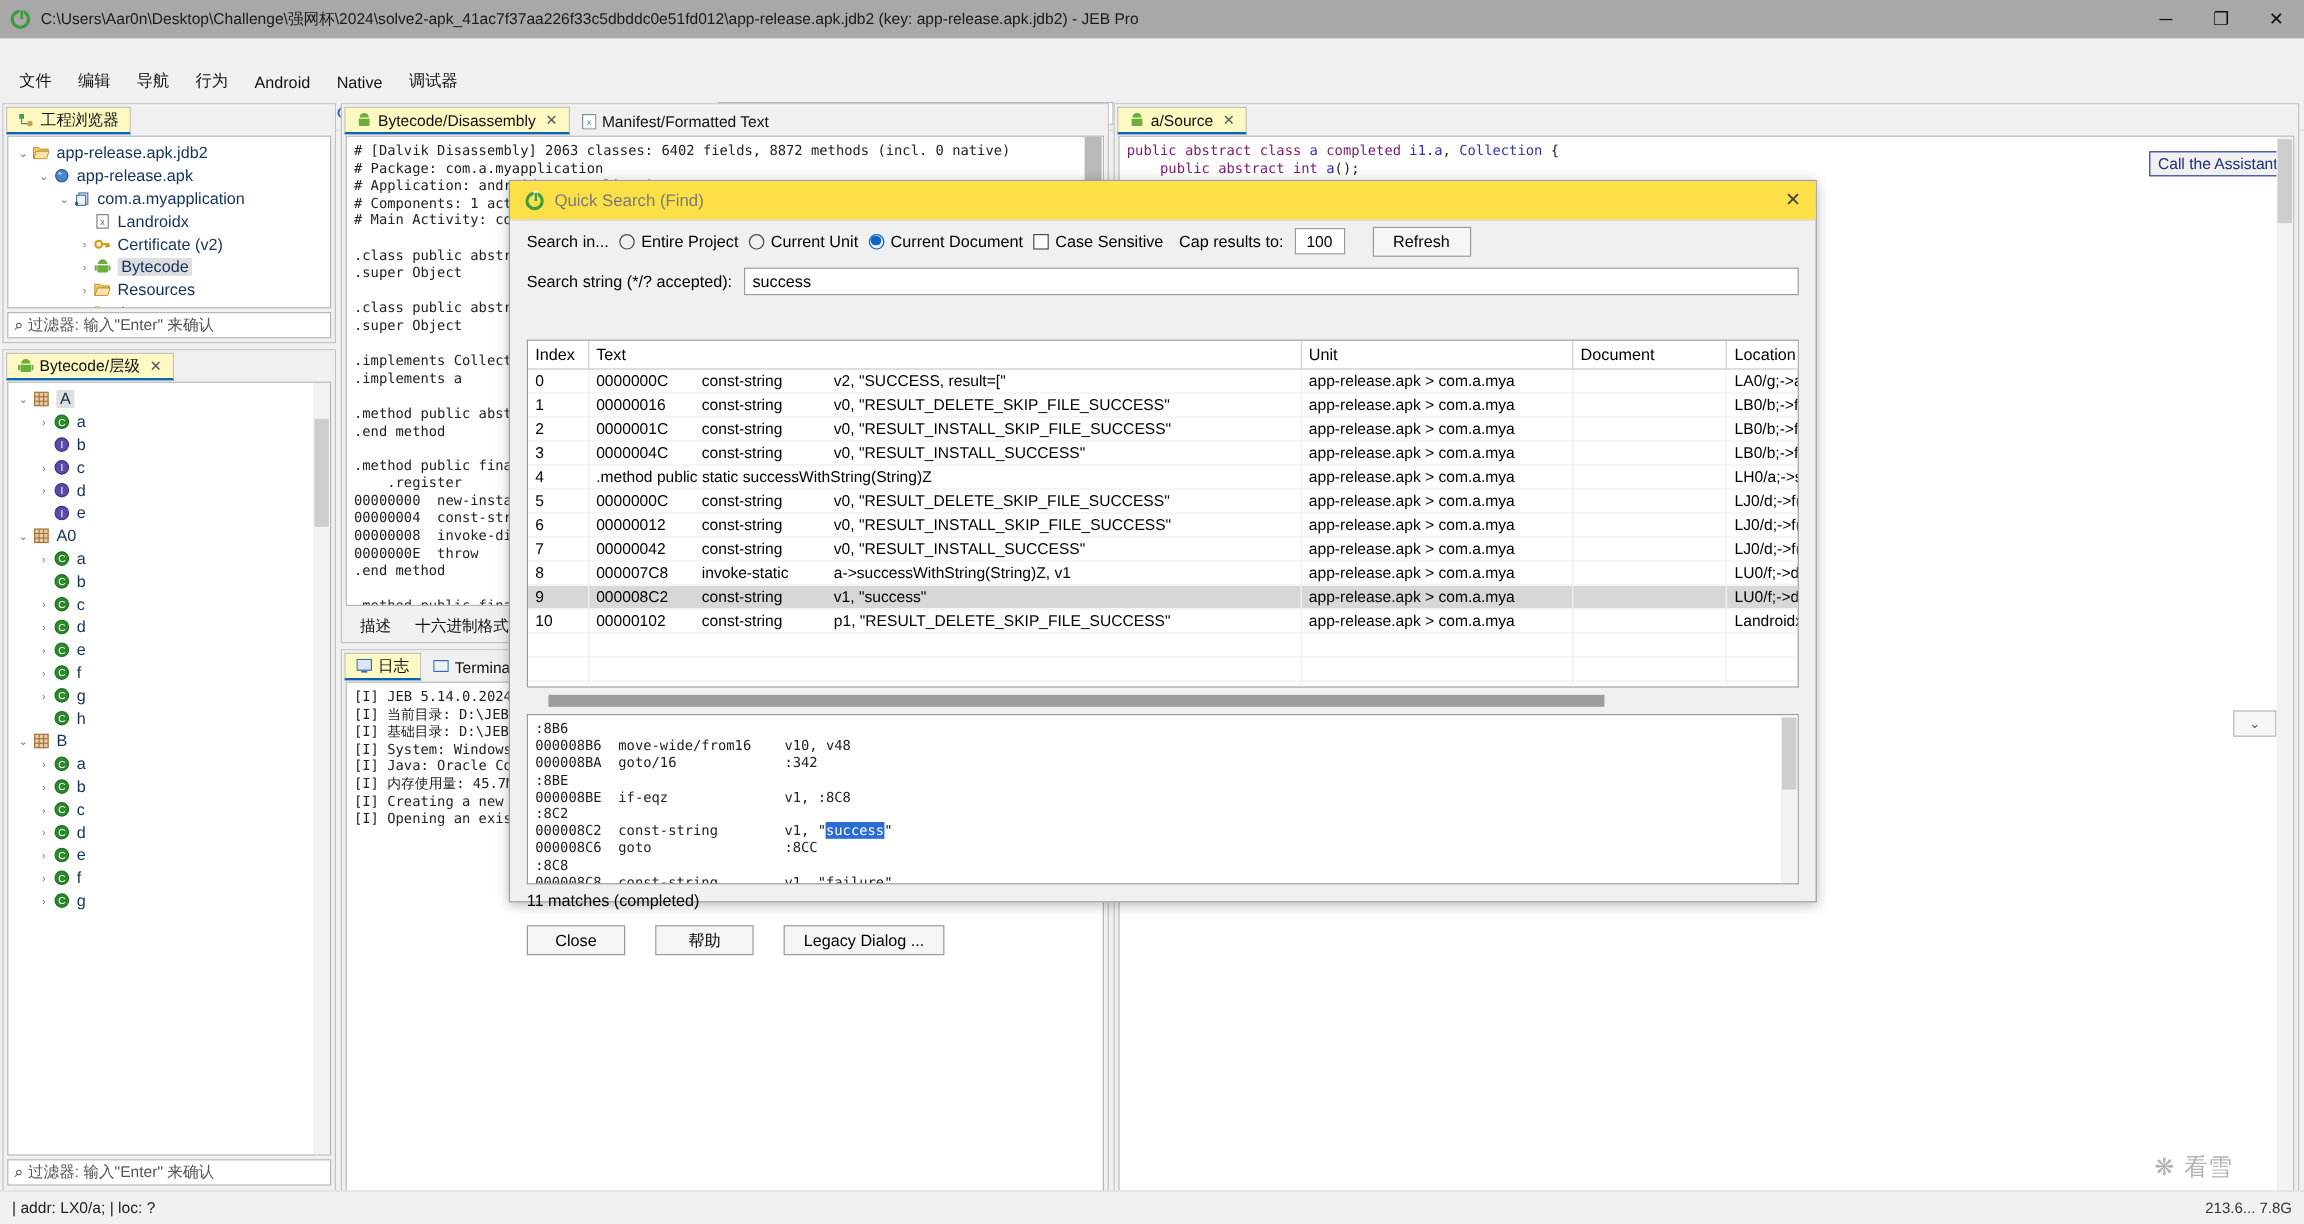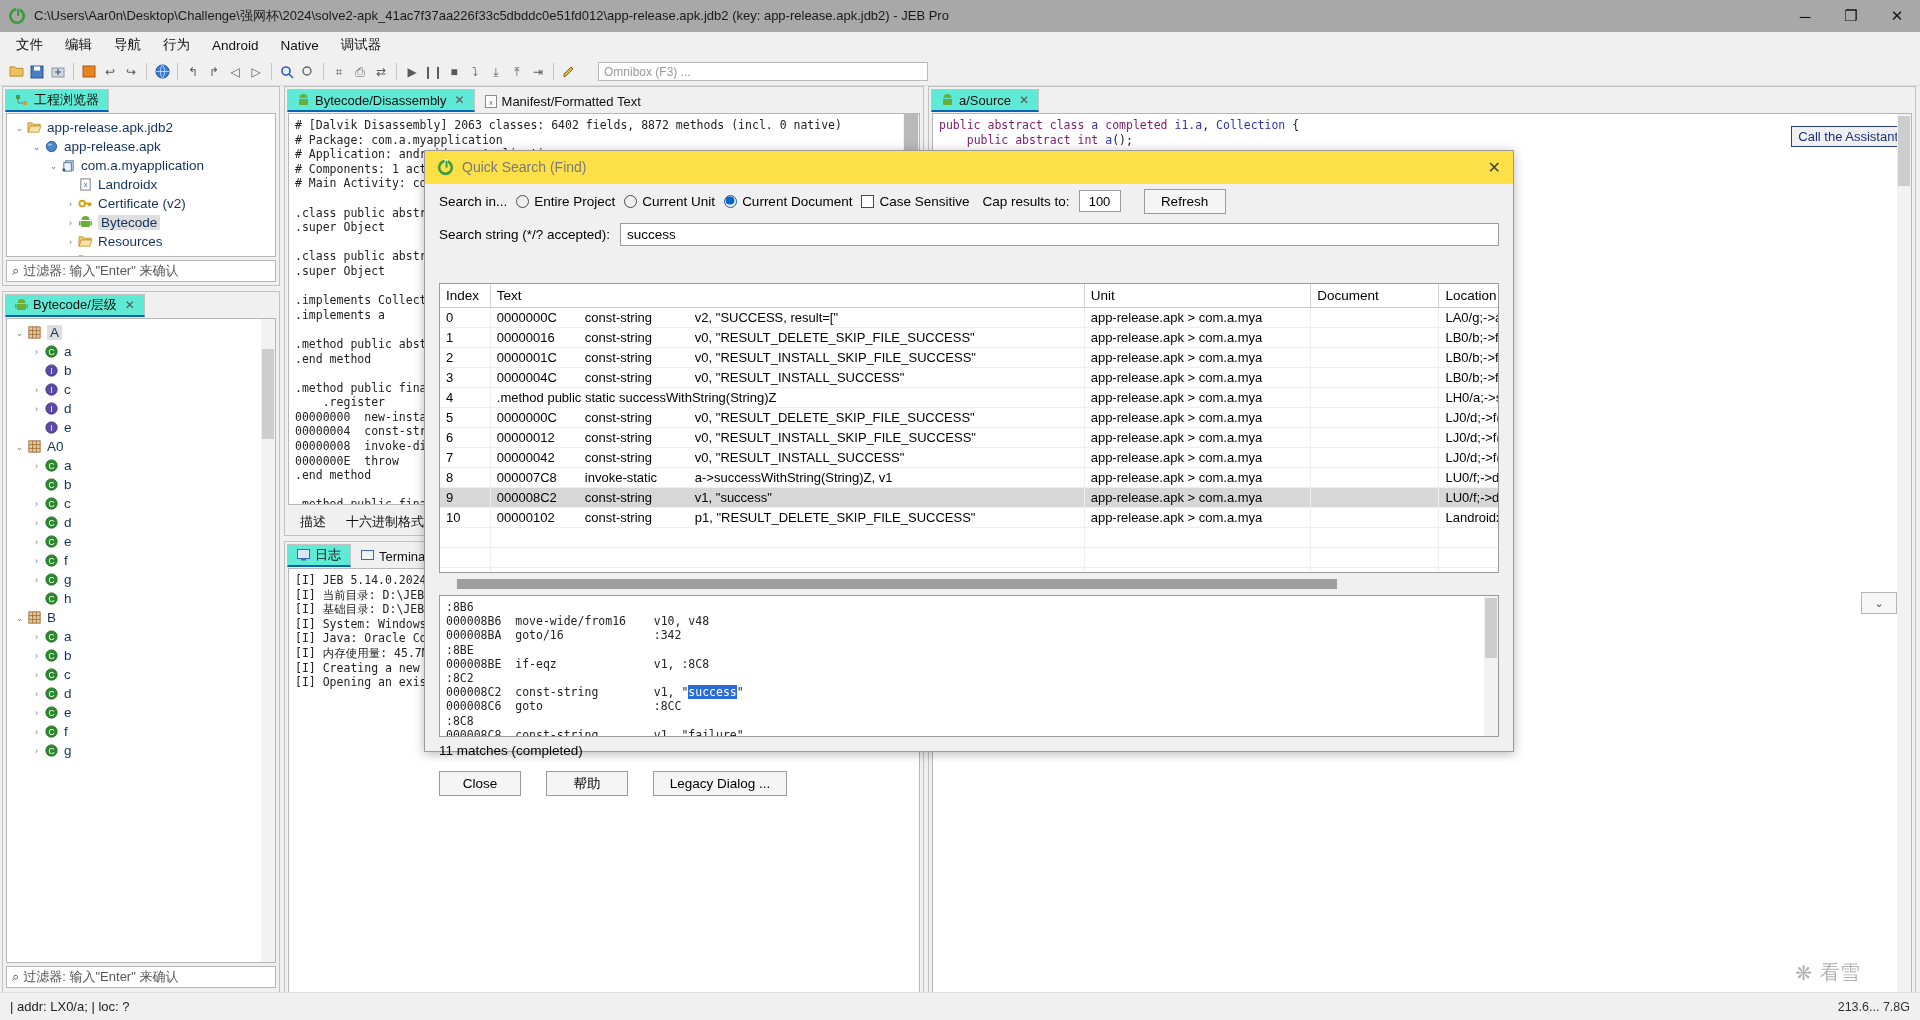--- a/index.html
+++ b/index.html
@@ -17,40 +17,40 @@
     height:32px; background:#a8a8a8; display:flex; align-items:center;
     padding-left:8px; color:#1a1a1a; font-size:13px;
   }
   .titlebar .logo { width:18px; height:18px; margin-right:8px; flex:0 0 auto; }
   .titlebar .tt { white-space:nowrap; overflow:hidden; }
   .winbtns { margin-left:auto; display:flex; height:32px; }
   .winbtn { width:46px; height:32px; display:flex; align-items:center; justify-content:center;
             font-size:15px; color:#111; }
 
   
-  .menubar { height:26px; background:#f0f0f0; display:flex; align-items:center; padding-left:6px; gap:2px; }
+  .menubar { height:26px; background:#f0f0f0; display:flex; align-items:center; padding-left:6px; gap:2px;margin-top:23px; }
   .menu-item { padding:3px 10px; font-size:13.5px; color:#111; }
 
   
   .toolbar { height:28px; background:#f0f0f0; display:flex; align-items:center; padding-left:6px; gap:1px;
              border-bottom:1px solid #dcdcdc; }
   .tb { width:20px; height:20px; display:flex; align-items:center; justify-content:center; font-size:12px; color:#5a5a5a; }
   .tb svg { display:block; }
   .tb-sep { width:1px; height:17px; background:#c6c6c6; margin:0 4px; }
   .omnibox { margin-left:18px; width:330px; height:19px; background:#fff; border:1px solid #b9b9b9;
              font-size:12px; color:#9a9a9a; padding:1px 5px; line-height:17px; }
 
   
   .workspace { position:absolute; left:0; top:86px; right:0; bottom:28px; }
 
   .panel { position:absolute; background:#f0f0f0; border:1px solid #c2c2c2; }
   .panel-tabs { display:flex; align-items:flex-end; height:25px; background:#f0f0f0; padding-left:2px; }
   .ptab { display:flex; align-items:center; gap:5px; height:23px; padding:0 9px;
           font-size:13px; background:#f0f0f0; border:1px solid transparent; border-bottom:none; color:#111; }
-  .ptab.active { background:#5eead4; border-color:#c2c2c2; border-bottom:2px solid #0a64b4; }
+  .ptab.active { background:#fef9c3; border-color:#c2c2c2; border-bottom:2px solid #0a64b4; }
   .ptab .x { color:#555; font-size:12px; margin-left:3px; }
   .panel-body { position:absolute; left:3px; right:3px; top:26px; bottom:3px; background:#fff; border:1px solid #b6b6b6; overflow:hidden; }
 
   
   .tree { padding:4px 0 0 6px; font-size:13.5px; }
   .tnode { display:flex; align-items:center; height:19px; white-space:nowrap; }
   .tnode .arrow { width:13px; text-align:center; color:#777; font-size:9px; flex:0 0 13px; }
   .tnode .ico { width:17px; height:15px; display:inline-flex; align-items:center; justify-content:center; margin-right:4px; flex:0 0 17px;}
   .tnode .lbl { color:#14325a; }
   .tnode.sel .lbl { background:#dedede; padding:0 3px; border-radius:1px; }

